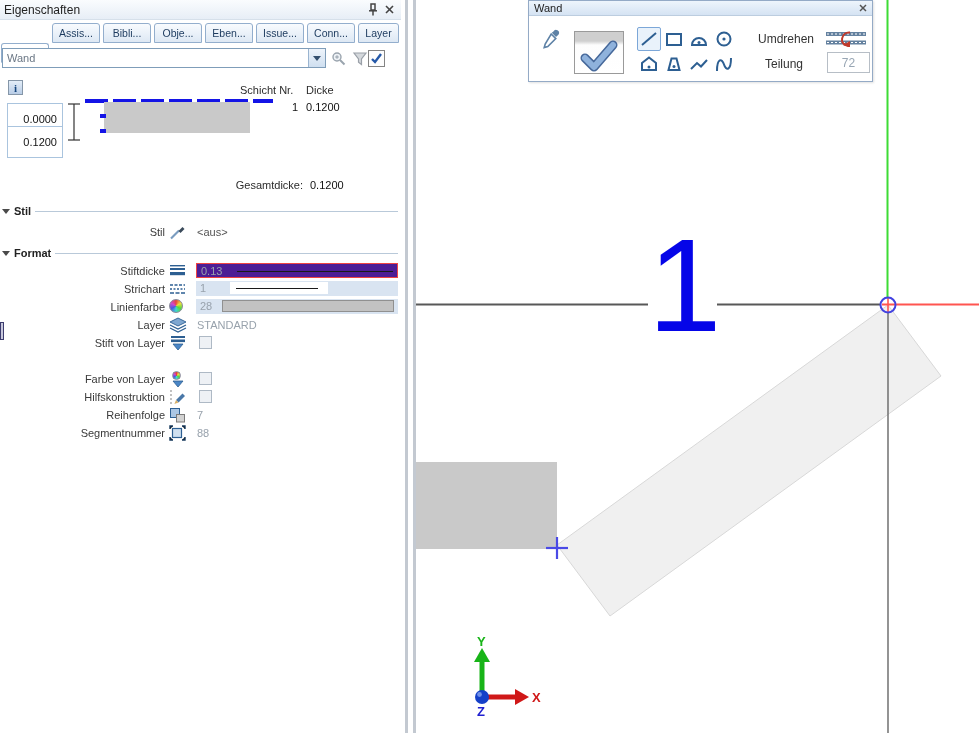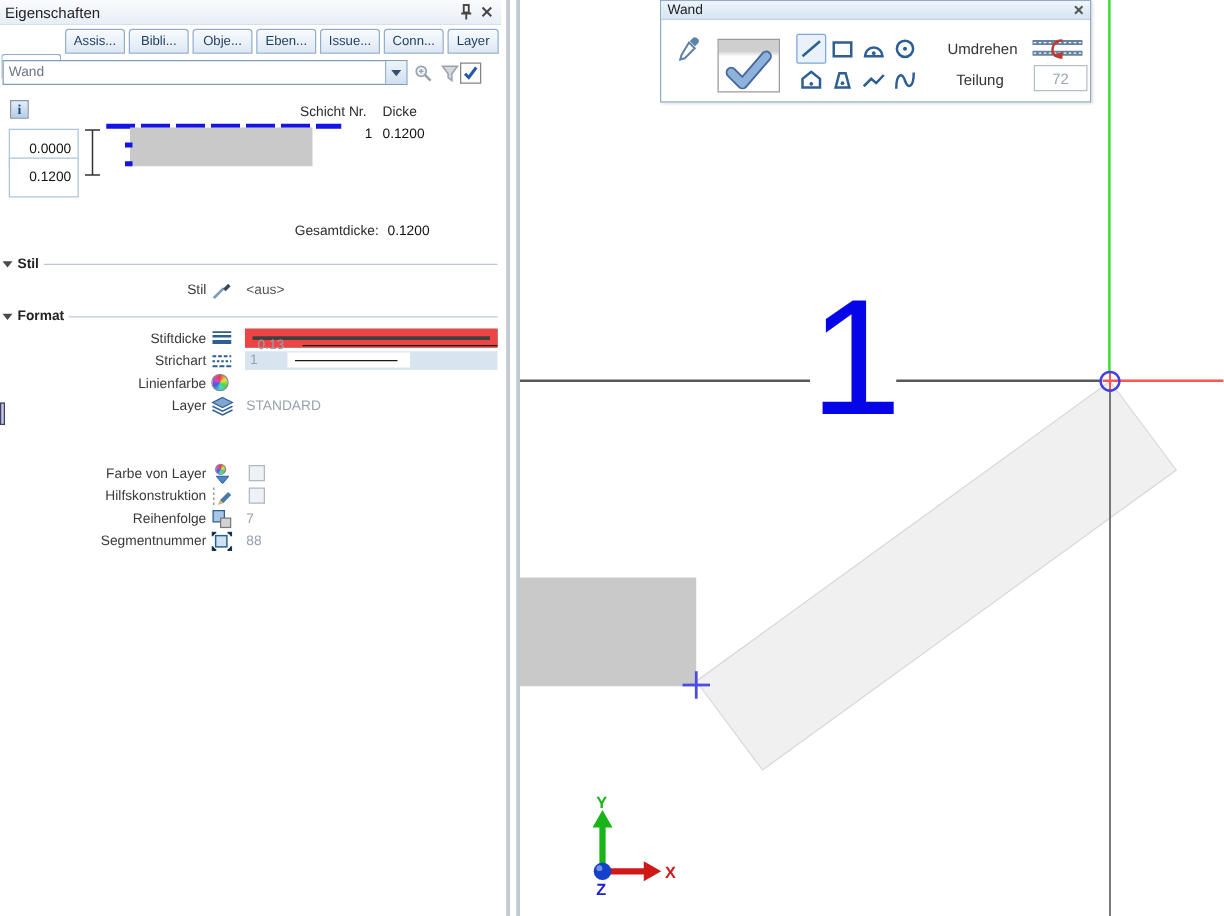--- a/index.html
+++ b/index.html
@@ -56,21 +56,21 @@
   .section-hdr .sec-label { font-weight:bold; color:#222; }
   .section-hdr .rule { flex:1; height:1px; background:#b9c9d9; margin-top:1px; }
 
   .prow { position:absolute; left:0; width:401px; height:16px; }
   .plabel { position:absolute; right:236px; top:2px; white-space:nowrap; color:#3a3a3a; }
   .picon { position:absolute; left:169px; top:0px; width:17px; height:16px; }
   .pval { position:absolute; left:197px; top:2px; color:#98a2ac; }
   .pcheck { position:absolute; left:199px; top:1px; width:13px; height:13px; border:1px solid #aeb9c5; background:#eef1f5; }
 
   .field-box { position:absolute; left:196px; top:0px; width:202px; height:15px; }
-  .fb-white { background:#404040; border:6px solid #ef4444; }
+  .fb-white { background:#4c1d95; border:1px solid #ef4444; }
   .fb-blue { background:#d9e4f1; }
   .fb-text { position:absolute; left:4px; top:1px; color:#98a2ac; }
   .line-prev { position:absolute; top:6.5px; height:1.6px; background:#1a1a1a; }
   .line-whitebox { position:absolute; left:34px; top:1px; width:98px; height:12px; background:#fff; }
   .swatch { position:absolute; left:26px; top:1px; width:172px; height:12px; background:#c2c2c2; border:1px solid #909090; }
 
   .color-wheel { display:inline-block; width:14px; height:14px; border-radius:50%;
     background:conic-gradient(#e84040,#e8e040,#50d840,#40d8d0,#4858e0,#d048d0,#e84040); border:1px solid #889; }
   .mini-wheel { position:absolute; left:3px; top:0; width:9px; height:9px; border-radius:50%;
     background:conic-gradient(#e84040,#e8e040,#50d840,#40d8d0,#4858e0,#d048d0,#e84040); border:1px solid #889; }
@@ -270,34 +270,51 @@
       <div class="field-box fb-blue">
         <span class="fb-text">1</span>
         <span class="line-whitebox"></span>
         <span class="line-prev" style="left:40px; width:82px;"></span>
       </div>
     </div>
 
     <div class="prow" style="top:299px;">
       <span class="plabel">Linienfarbe</span>
       <span class="picon"><span class="color-wheel"></span></span>
+      <div class="field-box fb-blue">
+        <span class="fb-text">28</span>
+        <span class="swatch"></span>
+      </div>
     </div>
 
     <div class="prow" style="top:317px;">
       <span class="plabel">Layer</span>
       <span class="picon">
         <svg width="18" height="16" viewBox="0 0 18 16">
             <path d="M9,1 L17,5 9,9 1,5 Z" fill="#7fa7d0" stroke="#2d5f92" stroke-width="0.9"></path>
           <path d="M1,8 L9,12 17,8" fill="none" stroke="#2d5f92" stroke-width="1.2"></path>
           <path d="M1,11 L9,15 17,11" fill="none" stroke="#2d5f92" stroke-width="1.2"></path>
           </svg>
       </span>
       <span class="pval">STANDARD</span>
     </div>
 
+    <div class="prow" style="top:335px;">
+      <span class="plabel">Stift von Layer</span>
+      <span class="picon">
+        <svg width="18" height="16" viewBox="0 0 18 16">
+            <g fill="#2d5f92">
+              <rect x="2" y="1" width="14" height="2"></rect>
+              <rect x="2" y="4.5" width="14" height="2.6"></rect>
+            </g>
+          <polygon points="4,9 14,9 9,15" fill="#4a86c6" stroke="#2d5f92" stroke-width="0.8"></polygon>
+          </svg>
+      </span>
+      <span class="pcheck"></span>
+    </div>
 
 
     <div class="prow" style="top:371px;">
       <span class="plabel">Farbe von Layer</span>
       <span class="picon">
         <span class="mini-wheel"></span>
         <svg width="18" height="16" viewBox="0 0 18 16" style="position:absolute; left:0; top:0;">
           <polygon points="4,10 14,10 9,16" fill="#4a86c6" stroke="#2d5f92" stroke-width="0.8"></polygon>
           </svg>
       </span>

